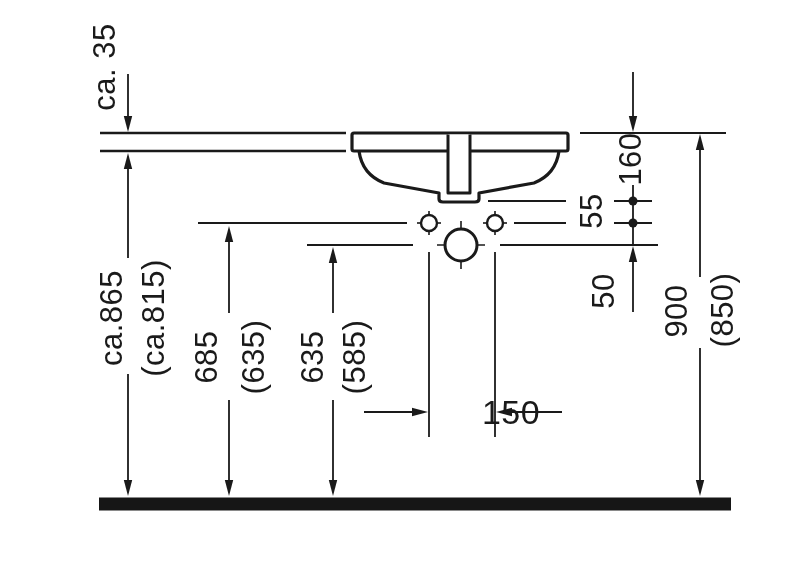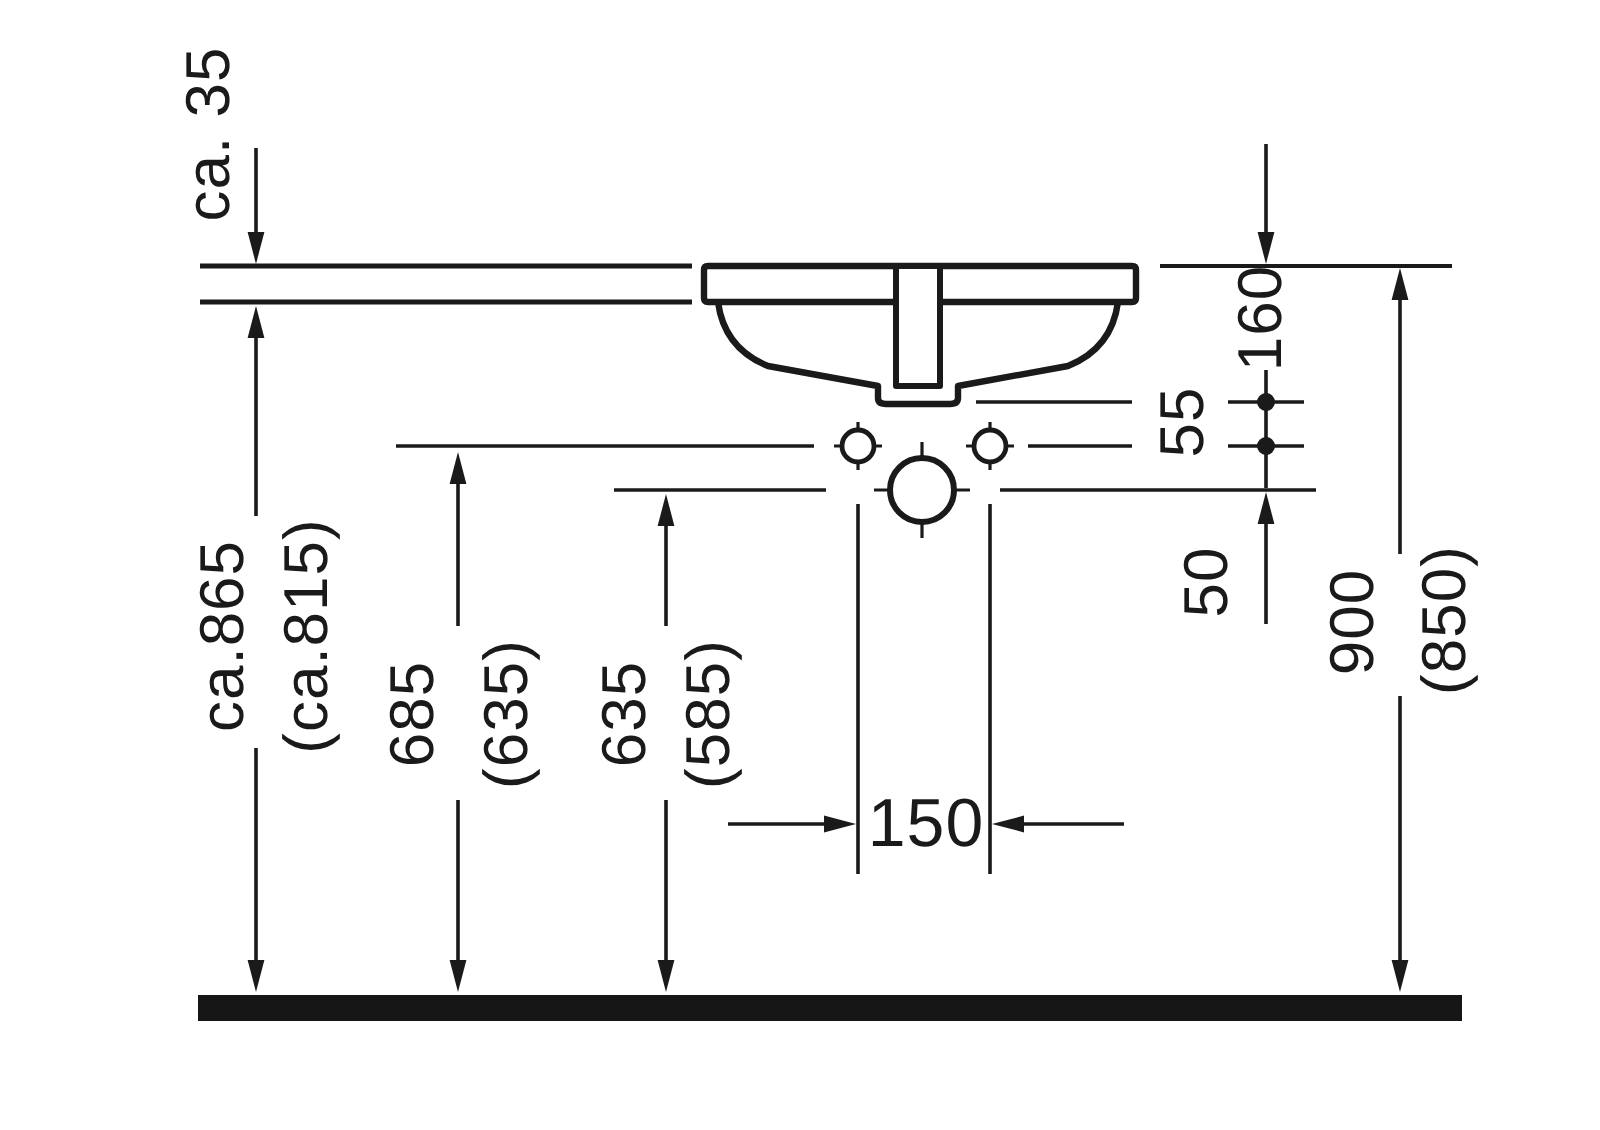--- a/index.html
+++ b/index.html
@@ -7,21 +7,21 @@
     position:relative;width:800px;height:565px;background:#ffffff;overflow:hidden;
     font-family:"Liberation Sans","DejaVu Sans",sans-serif;color:#1a1a1a;
   }
   .stage svg{position:absolute;left:0;top:0;}
   .dim-label{
     position:absolute;white-space:nowrap;font-size:31px;line-height:1;
     color:#1a1a1a;letter-spacing:0.5px;
     transform:translate(-50%,-50%);
   }
   .dim-label.vert{transform:translate(-50%,-50%) rotate(-90deg);}
-  .dim-label.big{font-size:34px;}
+  .dim-label.big{font-size:34px;margin-left:48px;}
 </style>
 </head>
 <body>
 
 <div class="stage">
 
   <svg width="800" height="565" viewBox="0 0 800 565">
     <g stroke="#1a1a1a" fill="none" stroke-linecap="butt">
 
       <g>

